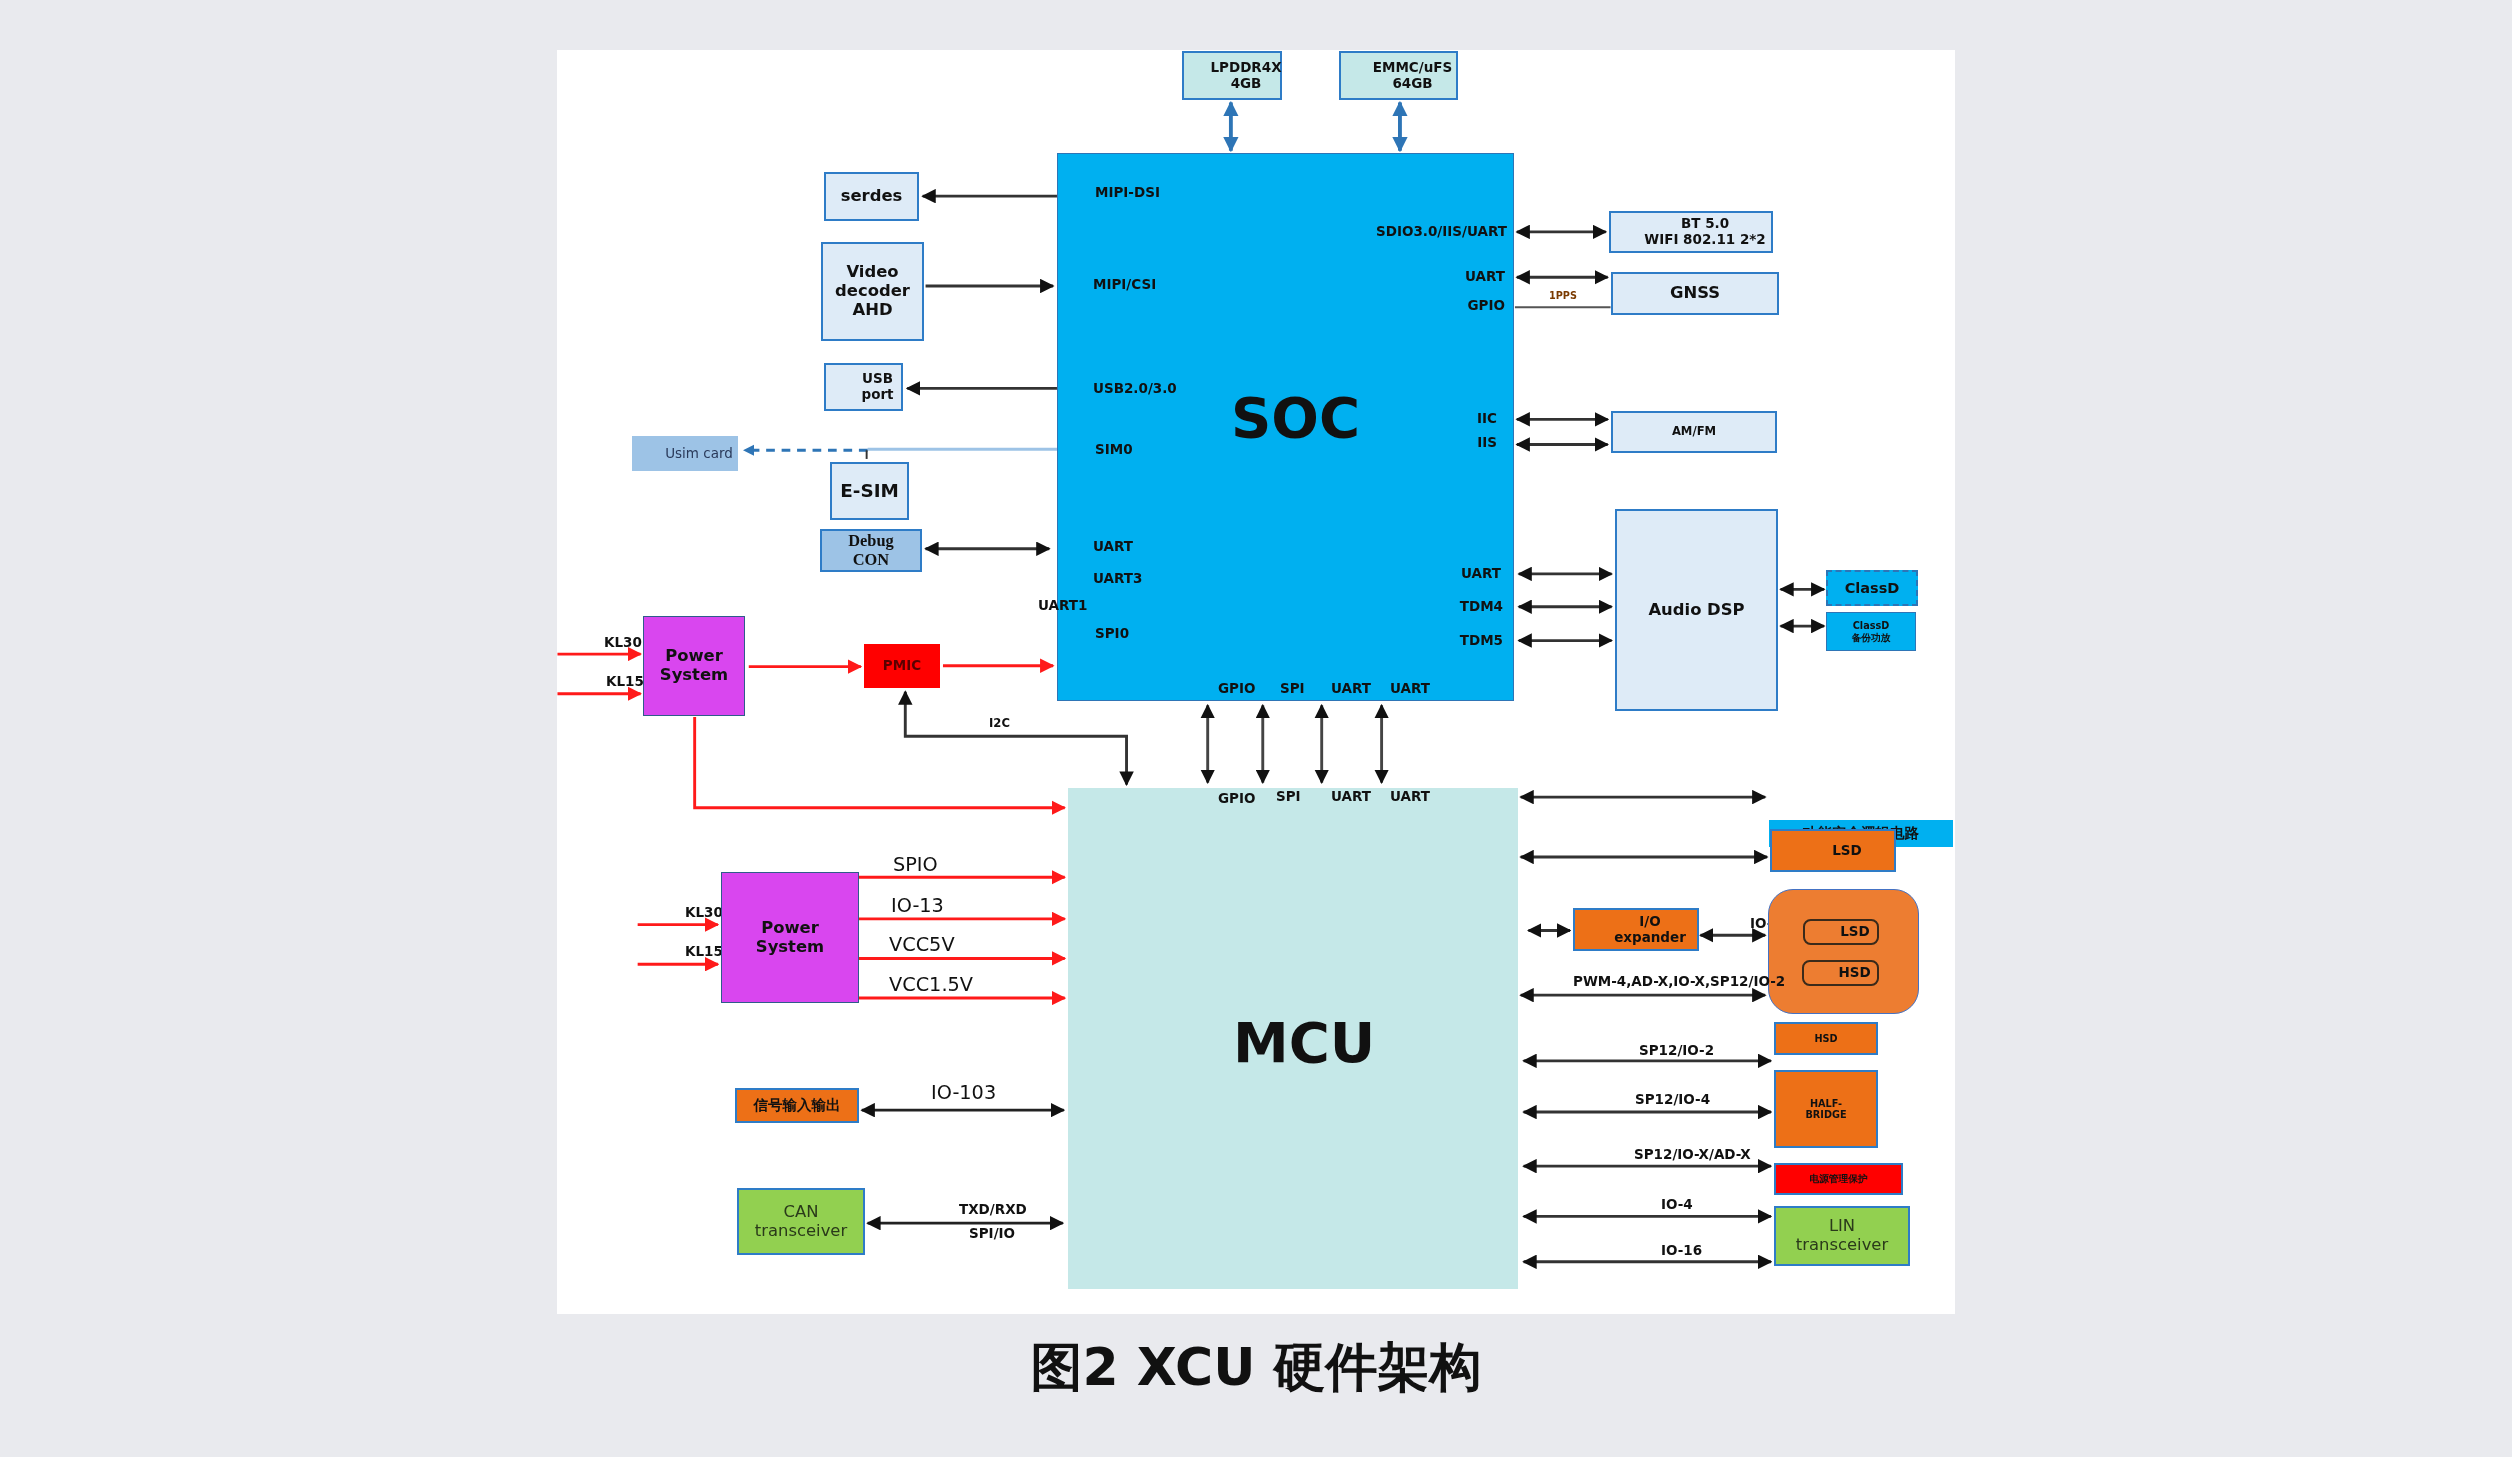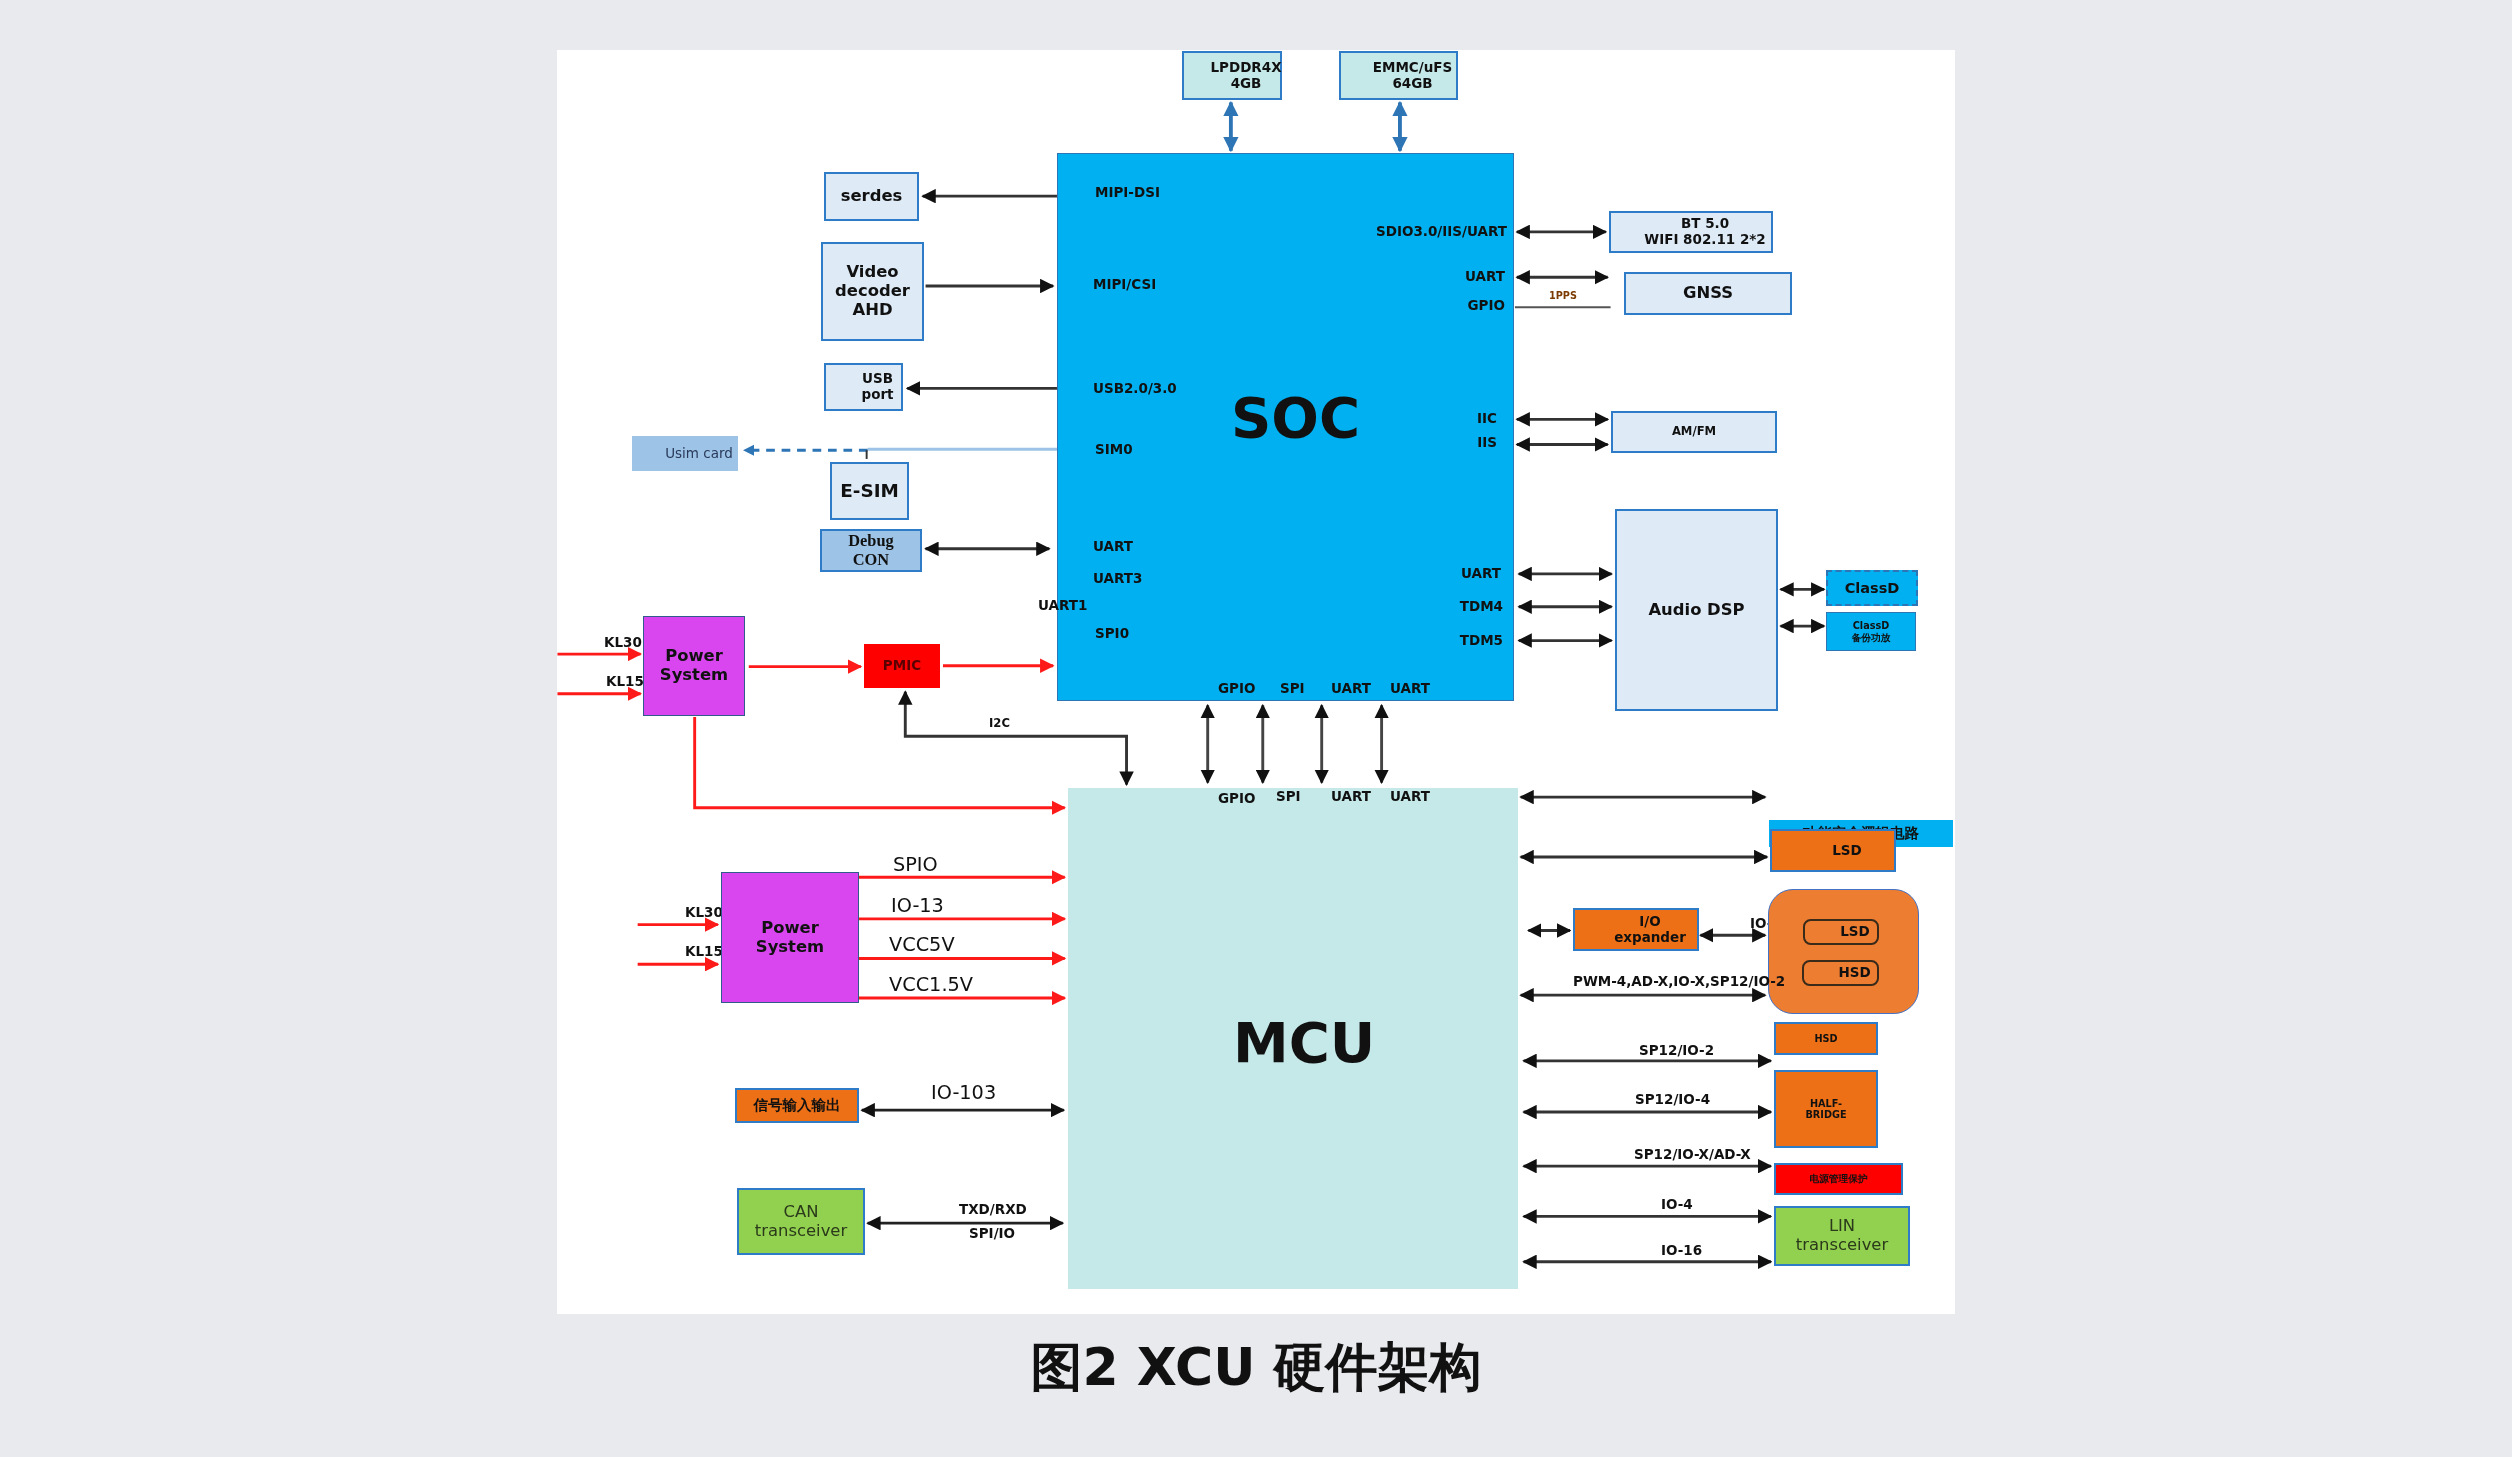--- a/index.html
+++ b/index.html
@@ -128,21 +128,21 @@
 decoder
 AHD</div>
 <div class="box lb sm" style="left:824px;top:363px;width:79px;height:48px;">USB port</div>
 <div class="box sm nl" style="left:632px;top:436px;width:106px;height:35px;background:#9dc3e6;color:#2a3a5a;">Usim card</div>
 <div class="box lb" style="left:830px;top:462px;width:79px;height:58px;font-size:18.4px;">E-SIM</div>
 <div class="box md" style="left:820px;top:529px;width:102px;height:43px;background:#9dc3e6;border:2.9px solid #2e7cc7;font-family:Liberation Serif, serif;">Debug
 CON</div>
 
 <div class="box lb sm" style="left:1609px;top:211px;width:164px;height:42px;">BT 5.0
 WIFI 802.11 2*2</div>
-<div class="box lb" style="left:1611px;top:272px;width:168px;height:43px;font-size:16.4px;margin-left:13px;">GNSS</div>
+<div class="box lb" style="left:1611px;top:272px;width:168px;height:43px;font-size:16.4px;">GNSS</div>
 <div class="lbl" style="left:1549px;top:290px;font-size:9.7px;color:#7a3a00;">1PPS</div>
 <div class="box lb" style="left:1611px;top:411px;width:166px;height:42px;font-size:11.6px;">AM/FM</div>
 <div class="box lb" style="left:1615px;top:509px;width:163px;height:202px;font-size:16.4px;">Audio DSP</div>
 <div class="box md" style="left:1826px;top:570px;width:92px;height:36px;background:#00b0f0;border:2.9px dashed #2e75b6;font-size:14.5px;">ClassD</div>
 <div class="box" style="left:1826px;top:612px;width:90px;height:39px;background:#00b0f0;border:1.9px solid #2e75b6;font-size:9.7px;">ClassD
 备份功放</div>
 
 <div class="lbl sm" style="left:576px;top:634px;">KL30</div>
 <div class="lbl sm" style="left:578px;top:673px;">KL15</div>
 <div class="box teal md" style="left:643px;top:616px;width:102px;height:100px;">Power

